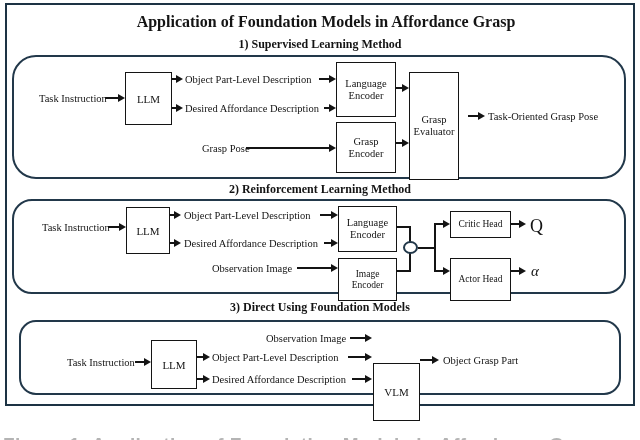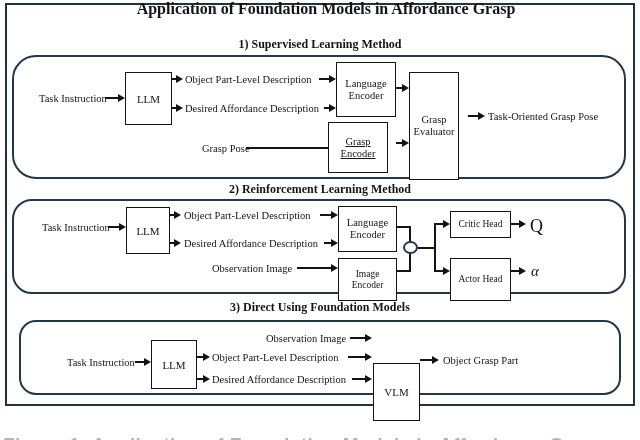--- a/index.html
+++ b/index.html
@@ -24,21 +24,21 @@
   .caption{position:absolute;white-space:nowrap;font-family:"Liberation Sans","DejaVu Sans",sans-serif;
            font-weight:bold;font-size:19px;color:var(--cap,#b4b4b4);letter-spacing:.4px;}
 </style>
 </head>
 <body>
 
 <div id="page" style="--frame: #1d3344; --secb: #22384a; --nodeb: #141414; --cap: #b4b4b4;">
 
   <div class="frame" style="left:5px;top:3px;width:630px;height:403px;"></div>
 
-  <div class="hd" style="top:0;font-size:16px;padding-left:12px;">Application of Foundation Models in Affordance Grasp</div>
+  <div class="hd" style="top:13px;font-size:16px;padding-left:12px;">Application of Foundation Models in Affordance Grasp</div>
   <div class="hd" style="top:37px;font-size:12px;">1) Supervised Learning Method</div>
   <div class="hd" style="top:182px;font-size:12px;">2) Reinforcement Learning Method</div>
   <div class="hd" style="top:300px;font-size:12px;">3) Direct Using Foundation Models</div>
 
   <div class="sec" style="left:12px;top:55px;width:614px;height:124px;border-radius:24px;"></div>
 
   <div class="lbl" style="left:39px;top:98px;">Task Instruction</div>
   <div class="hl" style="left:105px;top:97px;width:14px;"></div>
   <div class="ah" style="left:118px;top:94px;"></div>
 
@@ -55,21 +55,21 @@
   <div class="lbl" style="left:185px;top:108px;">Desired Affordance Description</div>
   <div class="hl" style="left:324px;top:107px;width:6px;"></div>
   <div class="ah" style="left:329px;top:104px;"></div>
 
   <div class="node" style="left:336px;top:62px;width:60px;height:55px;">Language Encoder</div>
 
   <div class="lbl" style="left:202px;top:148px;">Grasp Pose</div>
   <div class="hl" style="left:246px;top:147px;width:84px;"></div>
   <div class="ah" style="left:329px;top:144px;"></div>
 
-  <div class="node" style="left:328px;top:122px;width:60px;height:51px;text-decoration:underline;">Grasp Encoder</div>
+  <div class="node" style="left:336px;top:122px;width:60px;height:51px;">Grasp Encoder</div>
 
   <div class="hl" style="left:396px;top:87px;width:7px;"></div>
   <div class="ah" style="left:402px;top:84px;"></div>
   <div class="hl" style="left:396px;top:142px;width:7px;"></div>
   <div class="ah" style="left:402px;top:139px;"></div>
 
   <div class="node" style="left:409px;top:72px;width:50px;height:108px;">Grasp Evaluator</div>
 
   <div class="hl" style="left:468px;top:115px;width:11px;"></div>
   <div class="ah" style="left:478px;top:112px;"></div>

